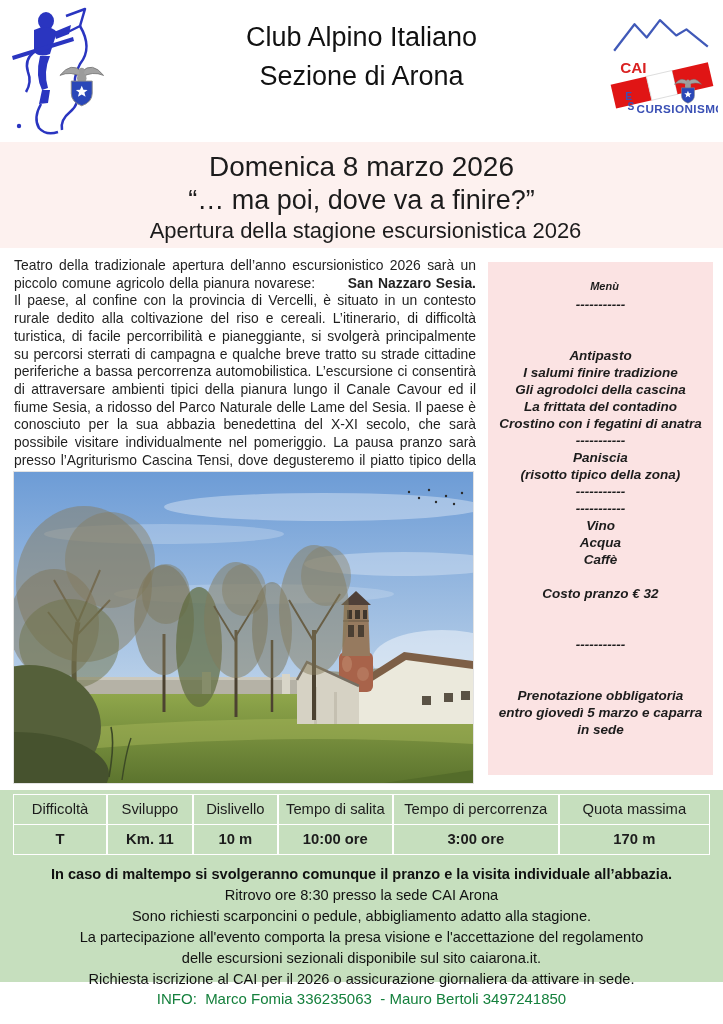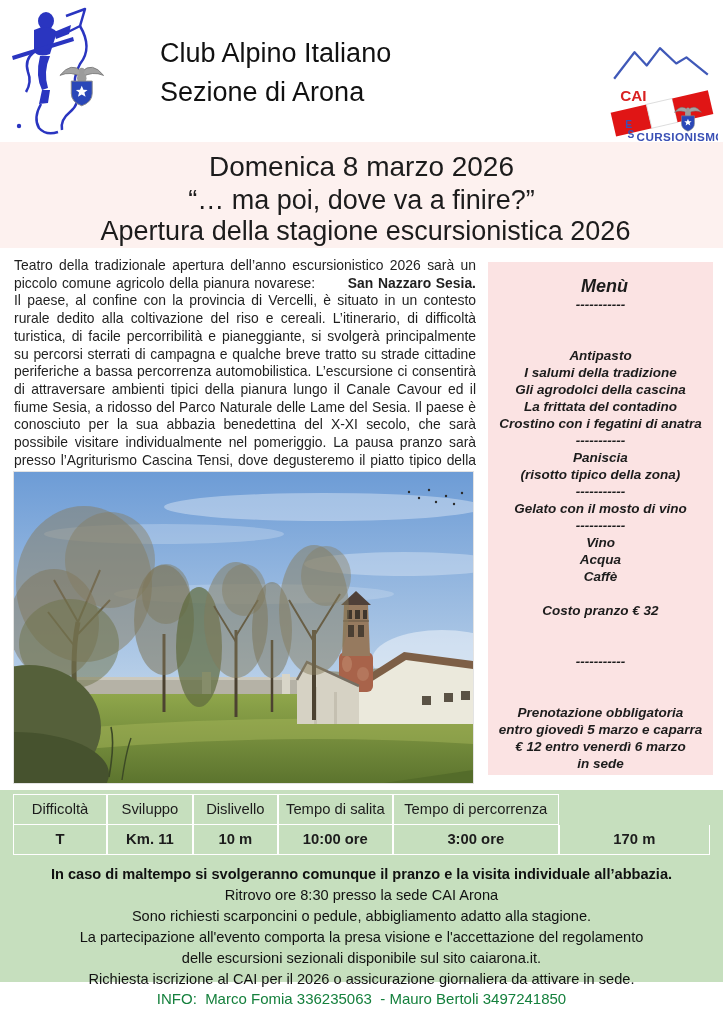--- a/index.html
+++ b/index.html
@@ -1,42 +1,42 @@
 <!DOCTYPE html>
 <html style="--banner-pink: #fdf1ef; --menu-pink: #fbe3e3; --section-green: #c6dfbe; --logo-blue: #2a35c0; --logo-red: #d92121;"><head>
 <meta charset="utf-8">
 <style>
   html,body{margin:0;padding:0;background:#fff;}
   .page{position:relative;width:723px;height:1024px;background:#fff;overflow:hidden;
         font-family:"Liberation Sans",sans-serif;color:#1c1c1c;}
 
   
   .logo-left{position:absolute;left:6px;top:6px;width:104px;height:132px;}
-  .logo-right{position:absolute;right:5px;top:38px;width:112px;height:112px;}
-  .header-title{position:absolute;top:34px;left:160px;right:160px;
+  .logo-right{position:absolute;right:5px;top:10px;width:112px;height:112px;}
+  .header-title{position:absolute;top:18px;left:160px;right:160px;text-align:center;
                 font-size:27px;line-height:39px;color:#111;}
 
   
   .banner{position:absolute;top:142px;left:0;width:723px;height:106px;
           background:var(--banner-pink,#fdf1ef);text-align:center;}
   .banner-line1{padding-top:8px;font-size:28px;line-height:34px;}
   .banner-line2{font-size:27px;line-height:33px;}
-  .banner-line3{font-size:27px;line-height:28px;padding-left:8px;}
+  .banner-line3{font-size:22px;line-height:28px;padding-left:8px;}
 
   
   .article{position:absolute;left:14px;top:257px;width:462px;
            font-size:13.9px;line-height:17.7px;text-align:justify;color:#1f1f1f;}
   .article .hl{font-weight:bold;margin-left:28px;}
 
   
   .menu-box{position:absolute;left:488px;top:262px;width:225px;height:513px;
             background:var(--menu-pink,#fbe3e3);box-sizing:border-box;padding-top:14px;
             text-align:center;font-style:italic;font-weight:bold;font-size:13.5px;
             color:#1c1c1c;overflow:hidden;}
-  .menu-title{font-size:18px;line-height:20px;margin-left:8px;}
+  .menu-title{font-size:11px;line-height:20px;margin-left:8px;}
   .menu-line{height:17px;line-height:17px;white-space:pre;overflow:visible;}
 
   
   .photo{position:absolute;left:14px;top:472px;width:459px;height:311px;outline:1px solid #e3e3e3;}
   .photo svg{display:block;width:100%;height:100%;}
 
   
   .green-section{position:absolute;left:0;top:790px;width:723px;height:192px;
                  background:var(--section-green,#c6dfbe);}
   .info-table{position:absolute;left:13px;top:4px;width:697px;}
@@ -120,43 +120,41 @@
   <div class="article"><span>Teatro della tradizionale apertura dell’anno escursionistico 2026 sarà un piccolo comune agricolo della pianura novarese: </span><span class="hl">San Nazzaro Sesia.</span><span> Il paese, al confine con la provincia di Vercelli, è situato in un contesto rurale dedito alla coltivazione del riso e cereali. L’itinerario, di difficoltà turistica, di facile percorribilità e pianeggiante, si svolgerà principalmente su percorsi sterrati di campagna e qualche breve tratto su strade cittadine periferiche a bassa percorrenza automobilistica. L’escursione ci consentirà di attraversare ambienti tipici della pianura lungo il Canale Cavour ed il fiume Sesia, a ridosso del Parco Naturale delle Lame del Sesia. Il paese è conosciuto per la sua abbazia benedettina del X-XI secolo, che sarà possibile visitare individualmente nel pomeriggio. La pausa pranzo sarà presso l’Agriturismo Cascina Tensi, dove degusteremo il piatto tipico della zona: la paniscia.</span></div>
 
   <div class="menu-box">
     <div class="menu-title">Menù</div>
     <div>
 
     <div class="menu-line">-----------</div>
         <div class="menu-line"></div>
         <div class="menu-line"></div>
         <div class="menu-line">Antipasto</div>
-        <div class="menu-line">I salumi della tradizione</div>
+        <div class="menu-line">I salumi finire tradizione</div>
         <div class="menu-line">Gli agrodolci della cascina</div>
         <div class="menu-line">La frittata del contadino</div>
         <div class="menu-line">Crostino con i fegatini di anatra</div>
         <div class="menu-line">-----------</div>
         <div class="menu-line">Paniscia</div>
         <div class="menu-line">(risotto tipico della zona)</div>
         <div class="menu-line">-----------</div>
-        <div class="menu-line">Gelato con il mosto di vino</div>
         <div class="menu-line">-----------</div>
         <div class="menu-line">Vino</div>
         <div class="menu-line">Acqua</div>
         <div class="menu-line">Caffè</div>
         <div class="menu-line"></div>
         <div class="menu-line">Costo pranzo € 32</div>
         <div class="menu-line"></div>
         <div class="menu-line"></div>
         <div class="menu-line">-----------</div>
         <div class="menu-line"></div>
         <div class="menu-line"></div>
         <div class="menu-line">Prenotazione obbligatoria</div>
         <div class="menu-line">entro giovedì 5 marzo e caparra</div>
-        <div class="menu-line">€ 12 entro venerdì 6 marzo</div>
         <div class="menu-line">in sede</div>
       </div>
   </div>
 
   <div class="photo">
     <svg viewBox="0 0 459 311" preserveAspectRatio="none">
       <defs>
         <linearGradient id="sky" x1="0" y1="0" x2="0" y2="1">
           <stop offset="0" stop-color="#6d9cd6"></stop>
             <stop offset="1" stop-color="#bcd2e9"></stop>
@@ -252,20 +250,21 @@
 
   <div class="green-section">
     <div class="info-table">
       <div class="trow headers">
 
       <div class="tcell">Difficoltà</div>
           <div class="tcell">Sviluppo</div>
           <div class="tcell">Dislivello</div>
           <div class="tcell">Tempo di salita</div>
           <div class="tcell">Tempo di percorrenza</div>
+          <div class="tcell">Quota massima</div>
         </div>
       <div class="trow values">
 
       <div class="tcell">T</div>
           <div class="tcell">Km. 11</div>
           <div class="tcell">10 m</div>
           <div class="tcell">10:00 ore</div>
           <div class="tcell">3:00 ore</div>
           <div class="tcell">170 m</div>
         </div>

